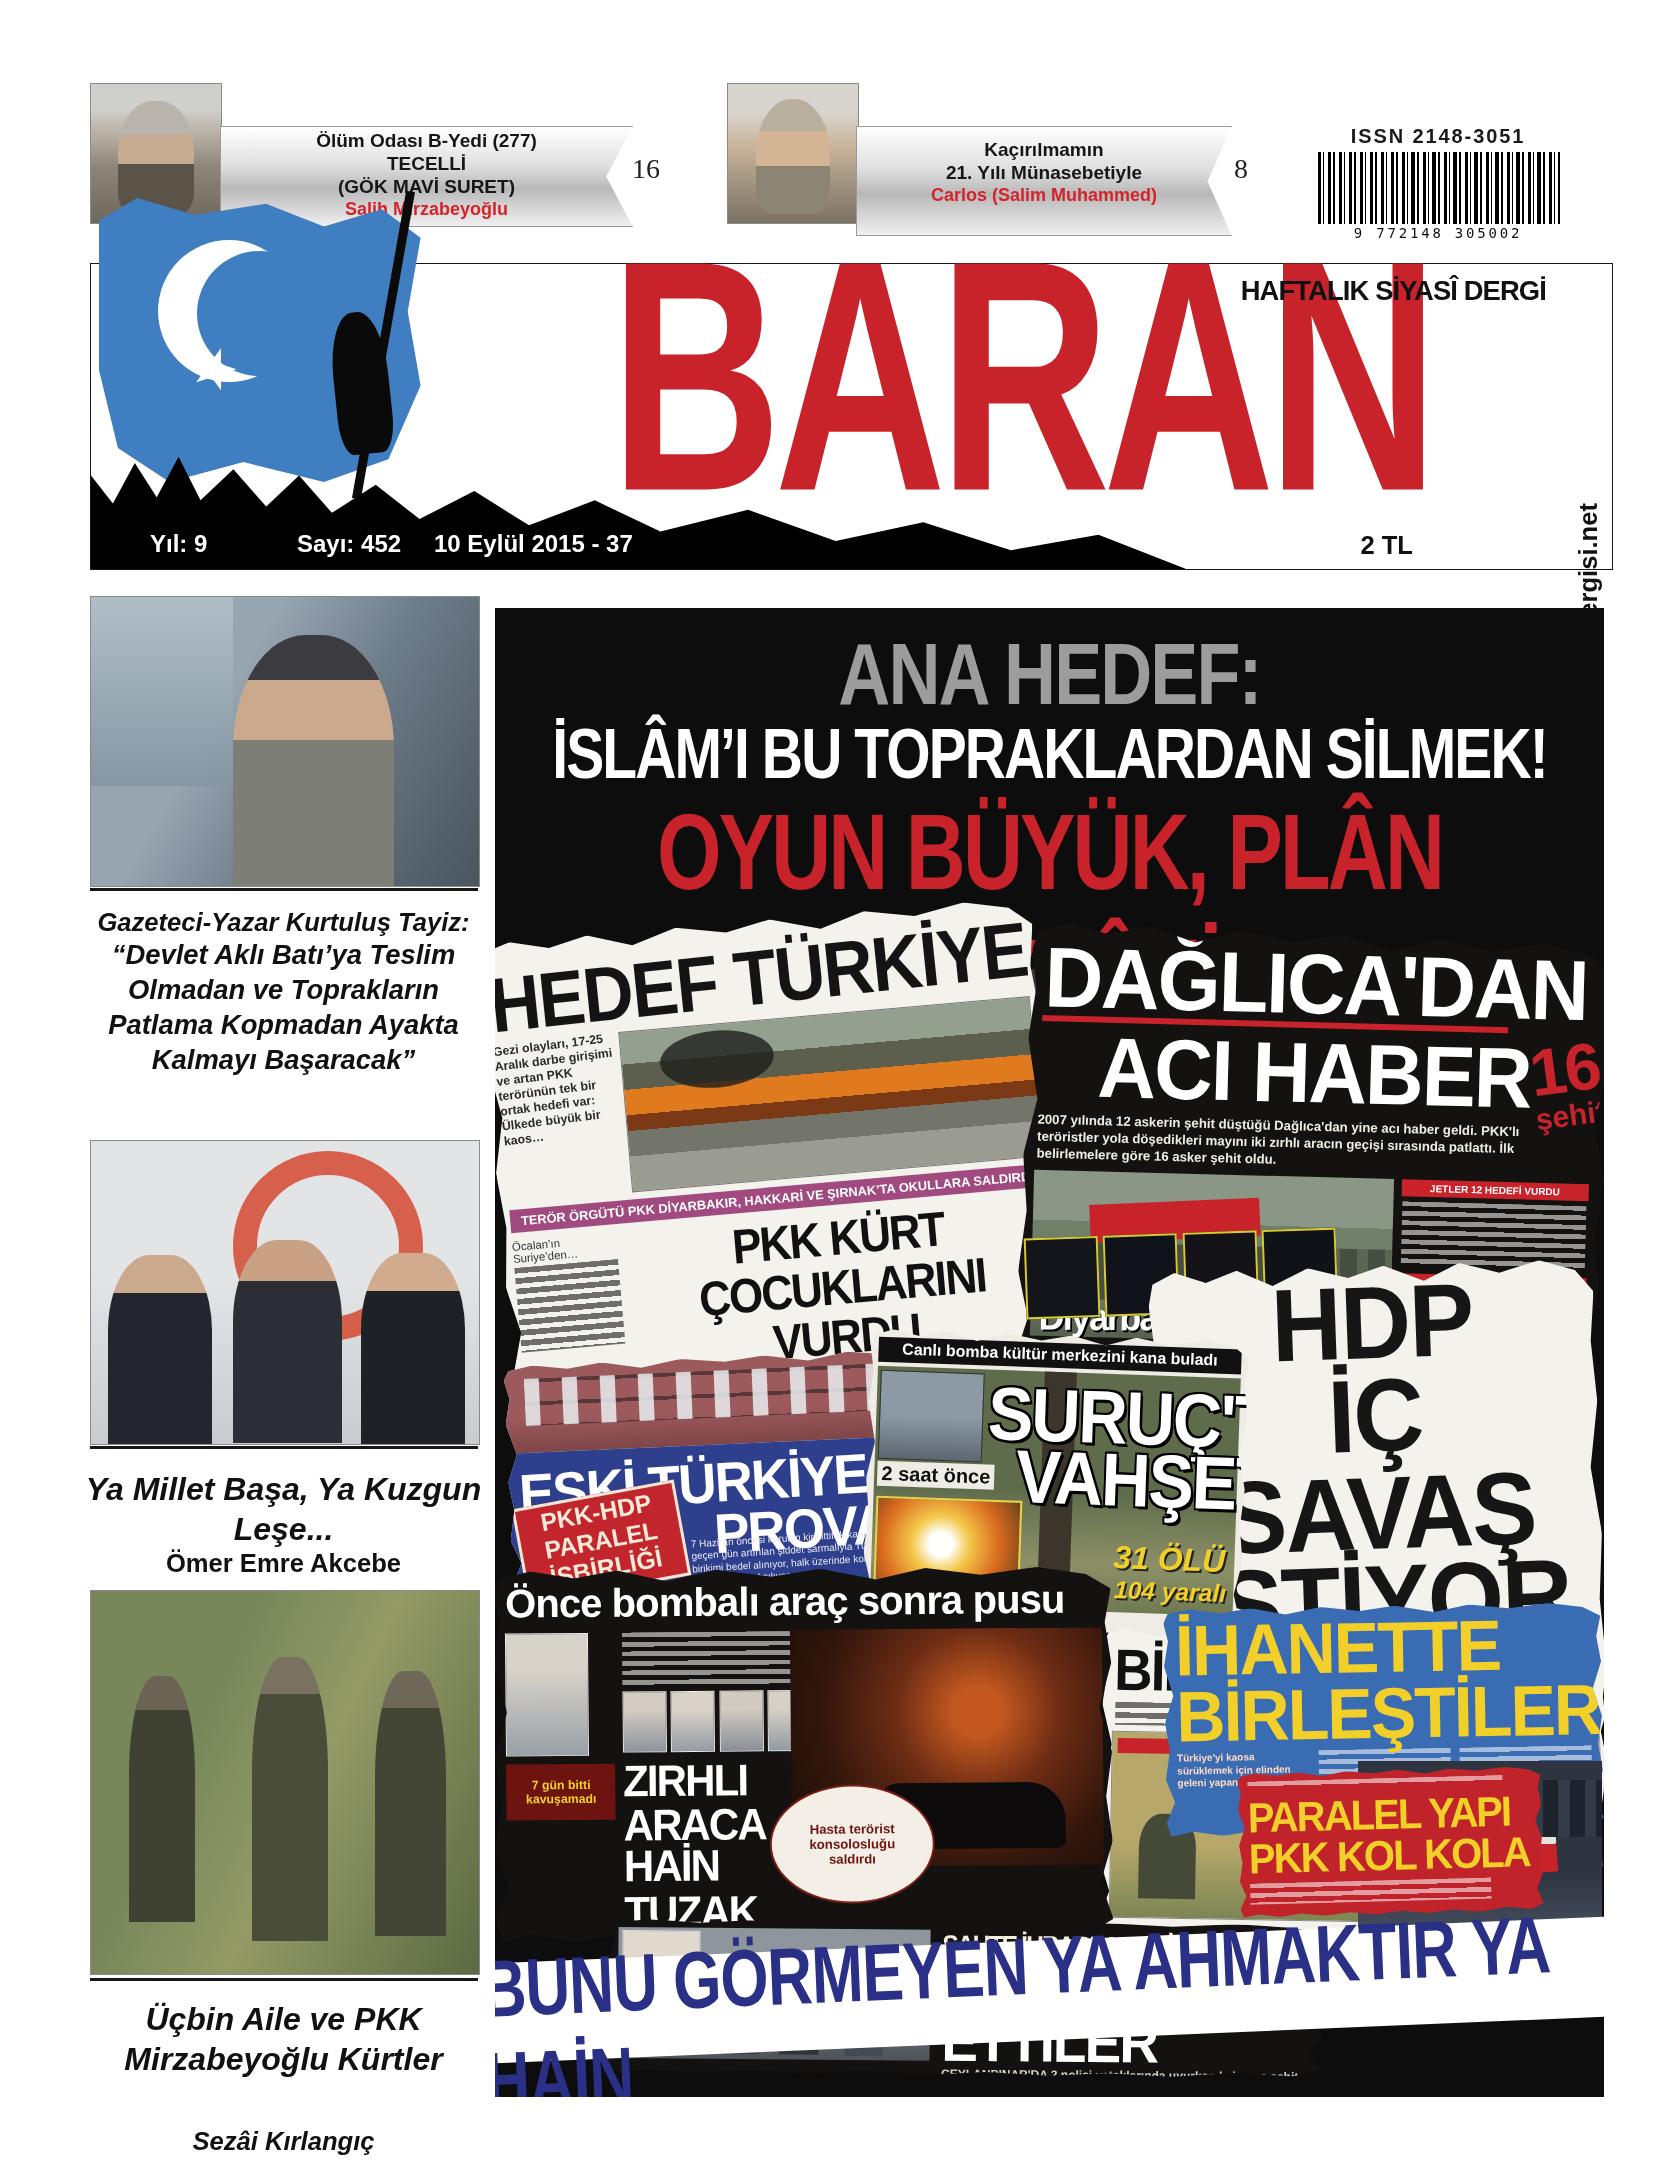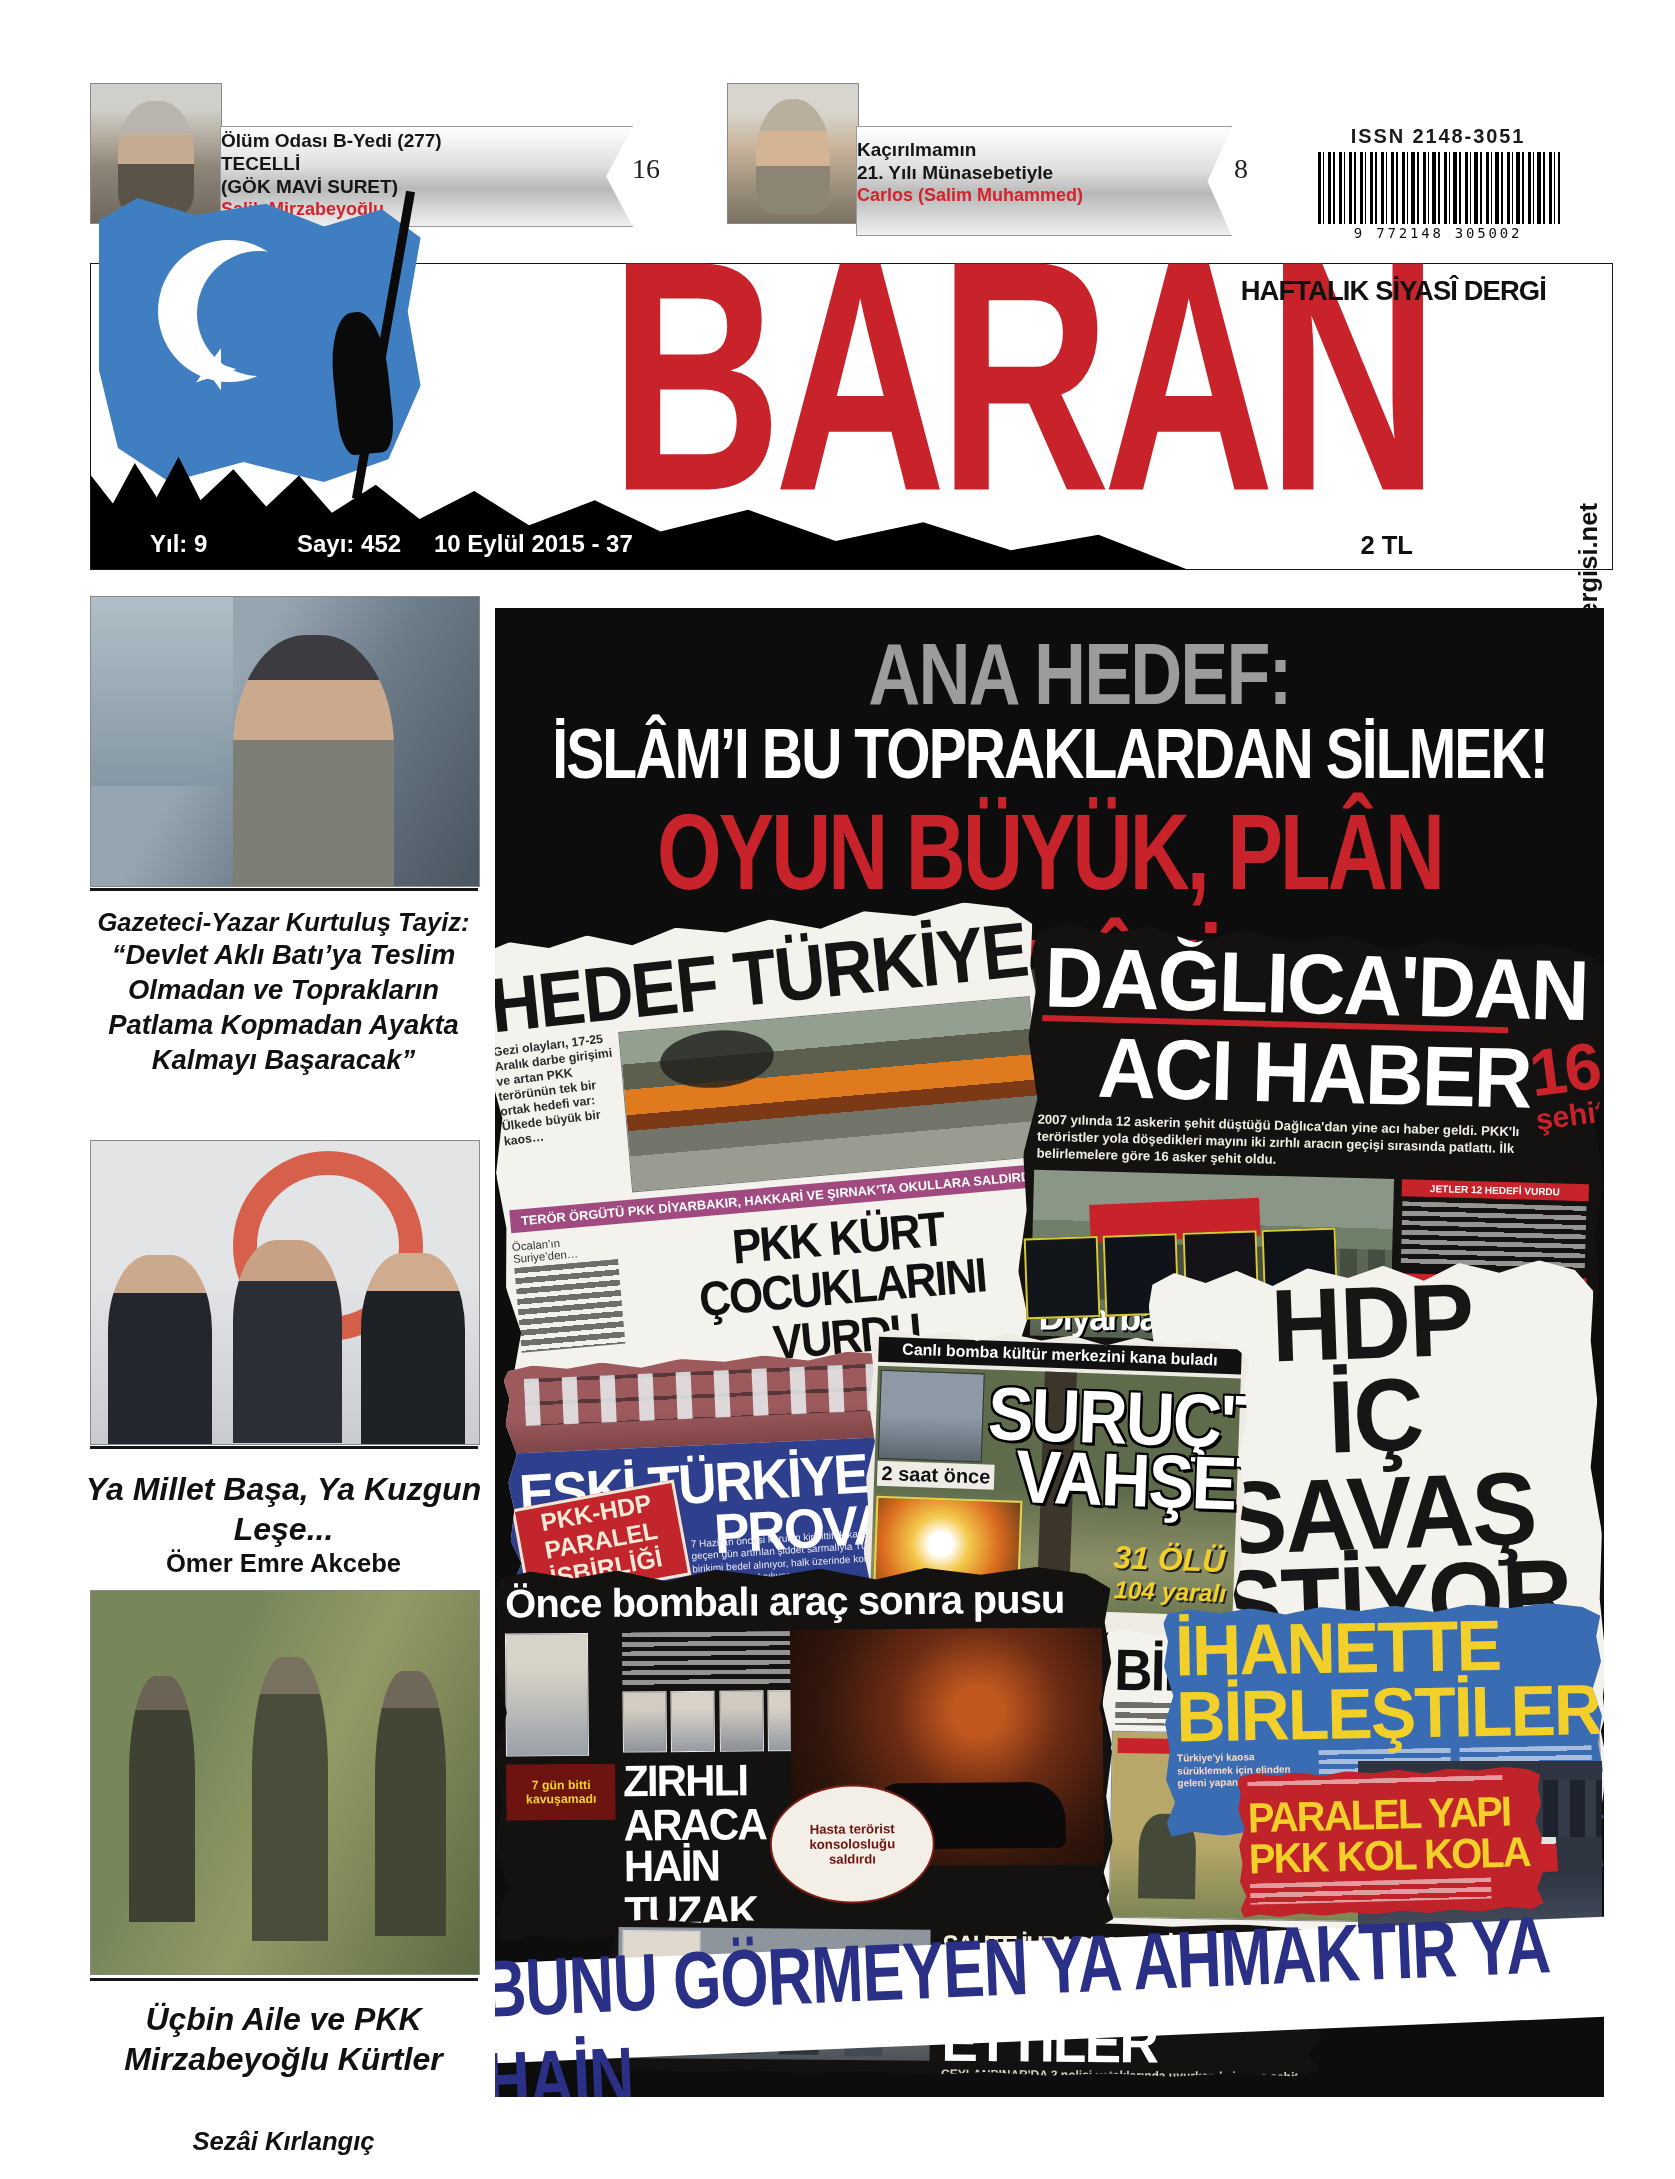--- a/index.html
+++ b/index.html
@@ -2,21 +2,21 @@
 <html style="font-size:15px"><head>
 <meta charset="utf-8">
 <style>
   html,body{margin:0;padding:0;background:#e8e8e8;}
   #page{position:relative;width:1676px;height:2179px;background:#ffffff;overflow:hidden;
         font-family:"Liberation Sans",sans-serif;color:#111;}
   .abs{position:absolute;}
   .cond{display:inline-block;transform-origin:top center;}
   .torn{clip-path:polygon(1% 2%,6% 0%,13% 2%,20% 0%,28% 3%,36% 0%,45% 2%,53% 0%,62% 3%,70% 0%,79% 2%,88% 0%,96% 2%,100% 6%,99% 15%,100% 26%,98% 38%,100% 50%,99% 62%,100% 74%,98% 85%,100% 95%,96% 99%,88% 97%,79% 100%,70% 98%,62% 100%,53% 98%,45% 100%,36% 98%,28% 100%,20% 98%,13% 100%,6% 98%,1% 100%,0% 94%,2% 85%,0% 75%,1% 62%,0% 50%,2% 38%,0% 25%,1% 14%,0% 6%);}
   .banner{background:linear-gradient(180deg,#ffffff 0%,#dedede 40%,#b8b8b8 62%,#f0f0f0 100%);
-          border:0.9px solid #9a9a9a;text-align:left;
+          border:0.9px solid #9a9a9a;text-align:center;
           clip-path:polygon(0 0,100% 0,93.5% 50%,100% 100%,0 100%);}
   .banner .l{font-weight:bold;font-size:19px;line-height:23px;color:#161616;}
   .banner .a{font-weight:bold;font-size:18px;line-height:23px;color:#d4232b;}
   .pageno{font-family:"Liberation Serif",serif;font-size:28px;color:#222;}
   .photo{border:0.9px solid #8a8a8a;}
   .rule{height:2.8px;background:#161616;}
   .capkick{font-style:italic;font-weight:bold;font-size:25.6px;line-height:30px;text-align:center;}
   .capquote{font-style:italic;font-weight:bold;font-size:27.4px;line-height:35px;text-align:center;}
   .captitle{font-style:italic;font-weight:bold;font-size:32px;line-height:40px;text-align:center;}
   .capauthor{font-weight:bold;font-size:25.6px;text-align:center;}
@@ -124,21 +124,21 @@
     <div class="abs" style="left:284px;top:80px;width:71px;height:265px;border-radius:40% 40% 0 0;background:linear-gradient(180deg,#6f6758 0 14%,#434634 14% 100%);"></div>
   </div>
   <div class="abs rule" style="left:90px;top:1978px;width:388px;"></div>
   <div class="abs" style="left:85px;top:1999px;width:397px;">
     <div class="captitle">Üçbin Aile ve PKK Mirzabeyoğlu Kürtler</div>
     <div class="capauthor" style="font-style:italic;margin-top:48px;">Sezâi Kırlangıç</div>
   </div>
 
   <div class="abs" style="left:495px;top:608px;width:1109px;height:1489px;background:#0d0d0d;overflow:hidden;">
 
-    <div class="abs" style="left:0;top:17px;width:100%;text-align:center;padding-left:30px;">
+    <div class="abs" style="left:0;top:17px;width:100%;text-align:center;">
       <span class="cond hl" style="font-size:72px;color:#9c9c9c;transform:scaleY(1.2);">ANA HEDEF:</span>
     </div>
     <div class="abs" style="left:0;top:104px;width:100%;text-align:center;">
       <span class="cond hl" style="font-size:57px;color:#ffffff;transform:scaleY(1.25);">İSLÂM’I BU TOPRAKLARDAN SİLMEK!</span>
     </div>
     <div class="abs" style="left:0;top:182px;width:100%;text-align:center;">
       <span class="cond hl" style="font-size:83px;color:#c8232b;letter-spacing:-2.8px;transform:scaleY(1.3);">OYUN BÜYÜK, PLÂN ŞEYTÂNİ</span>
     </div>
 
     <div class="abs glass" style="left:369px;top:341px;width:530px;height:587px;z-index:1;"></div>

